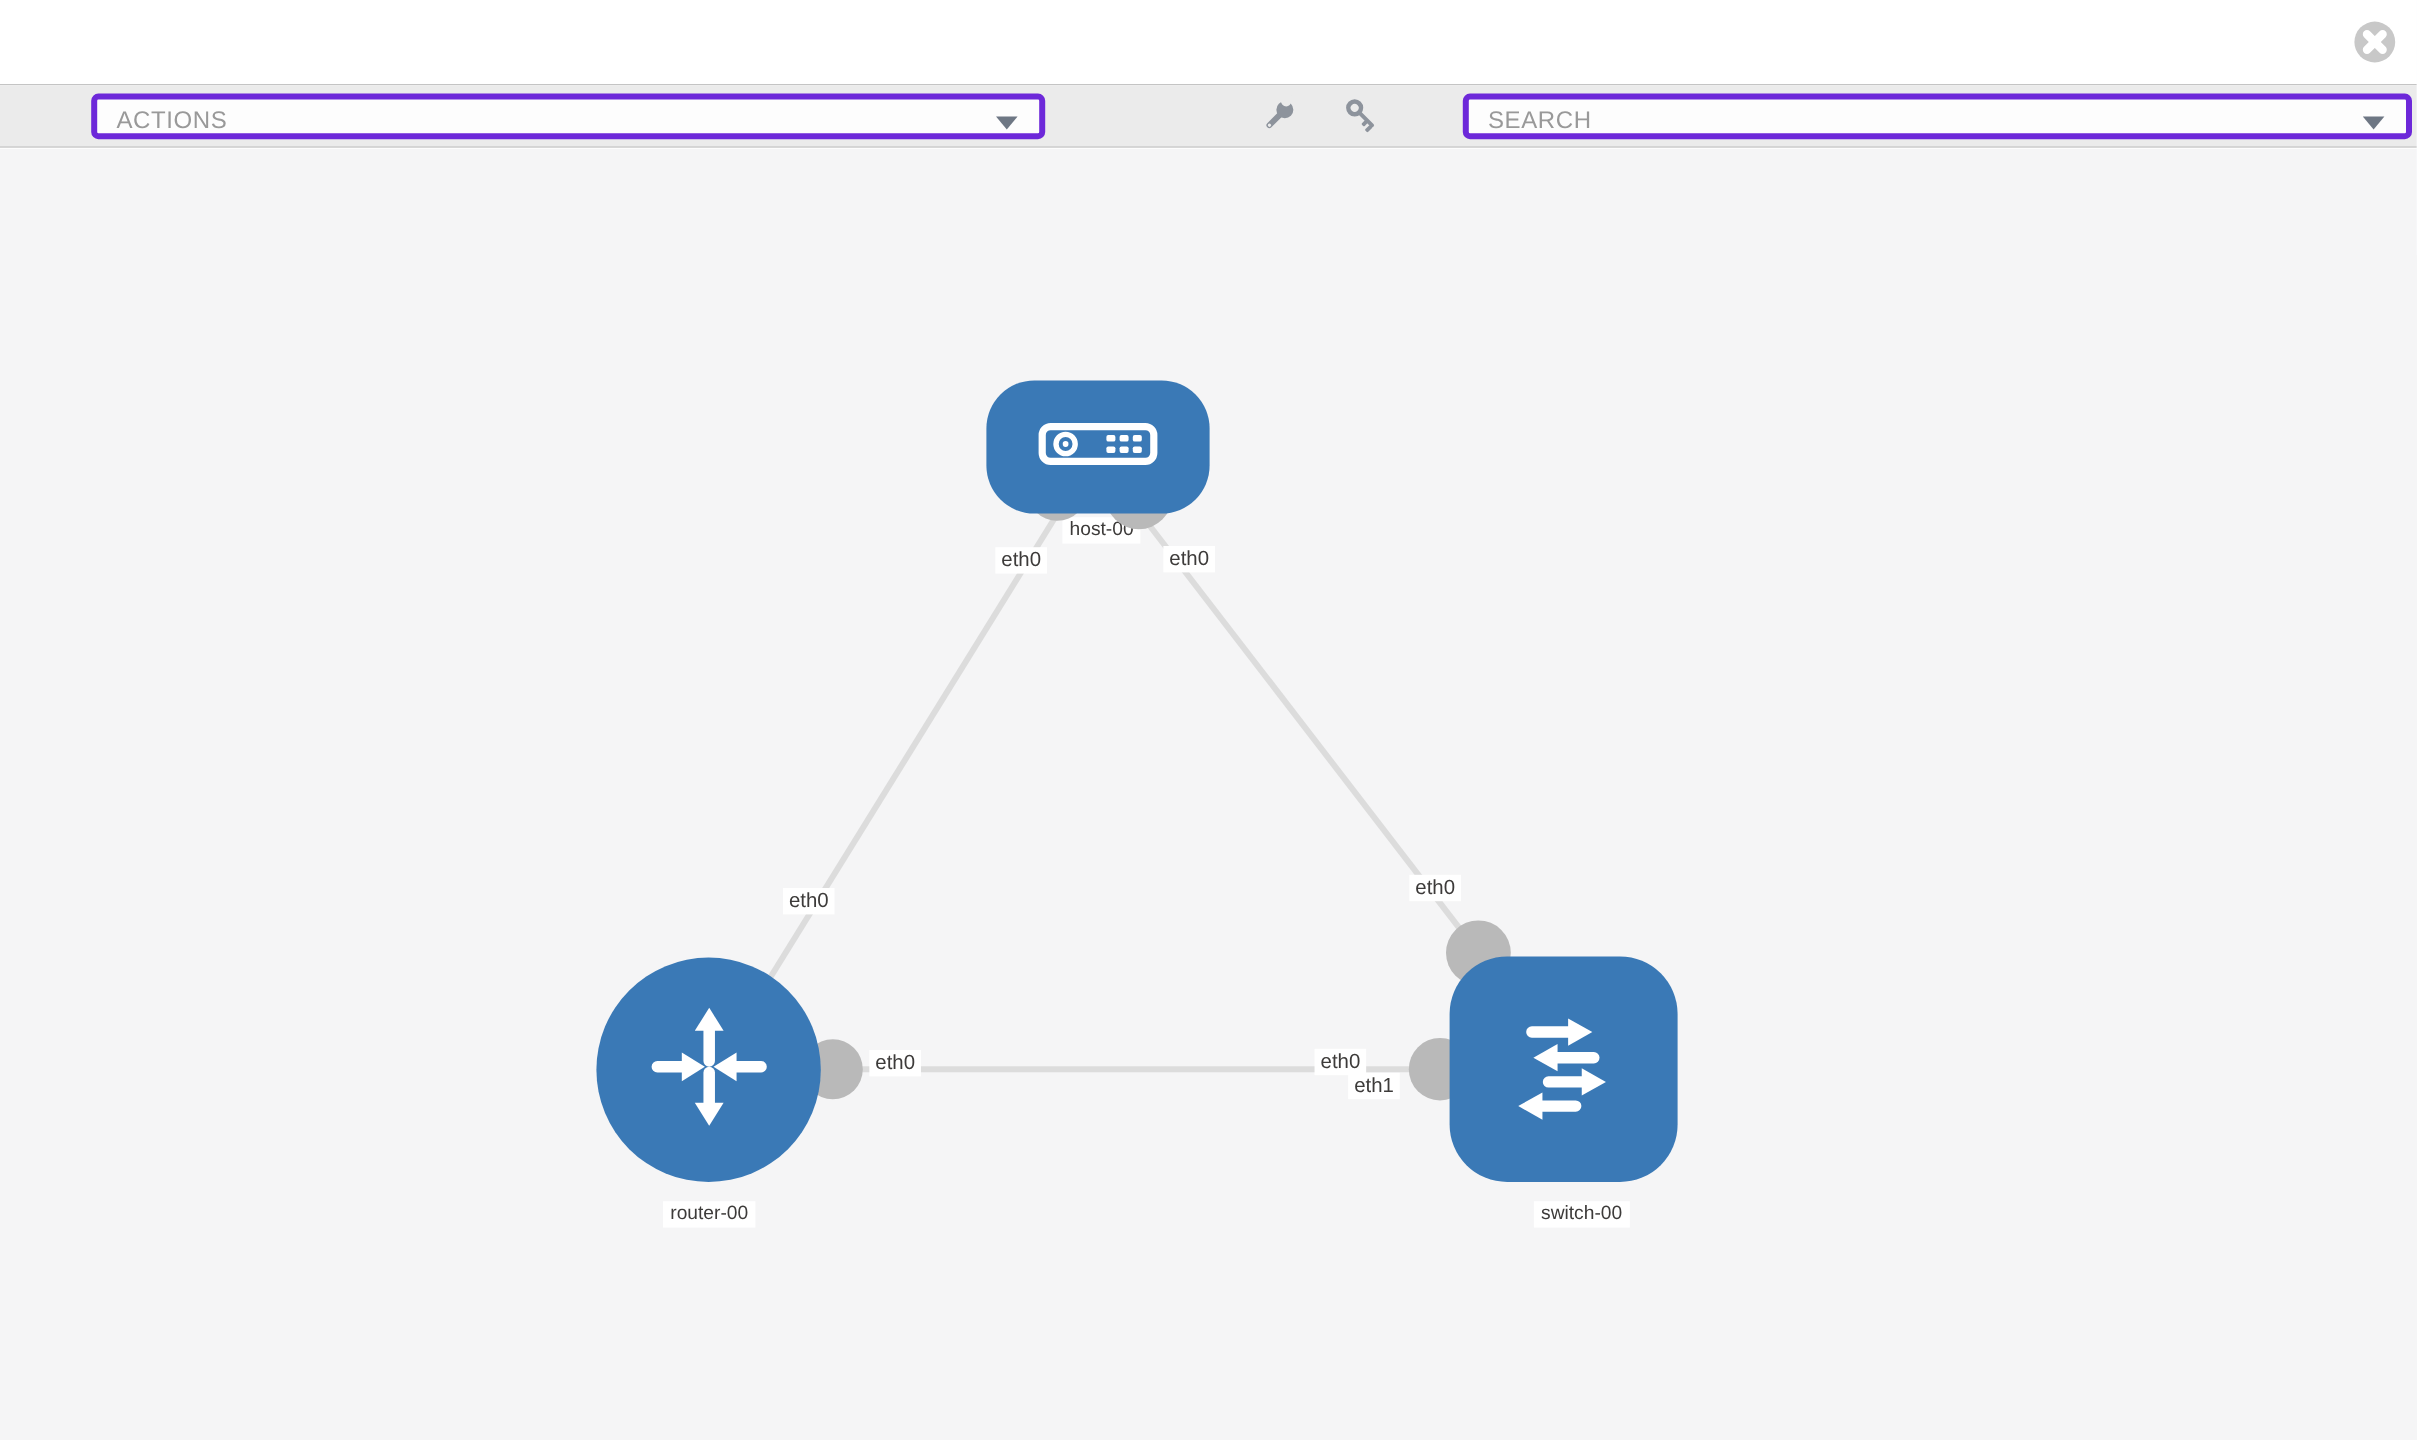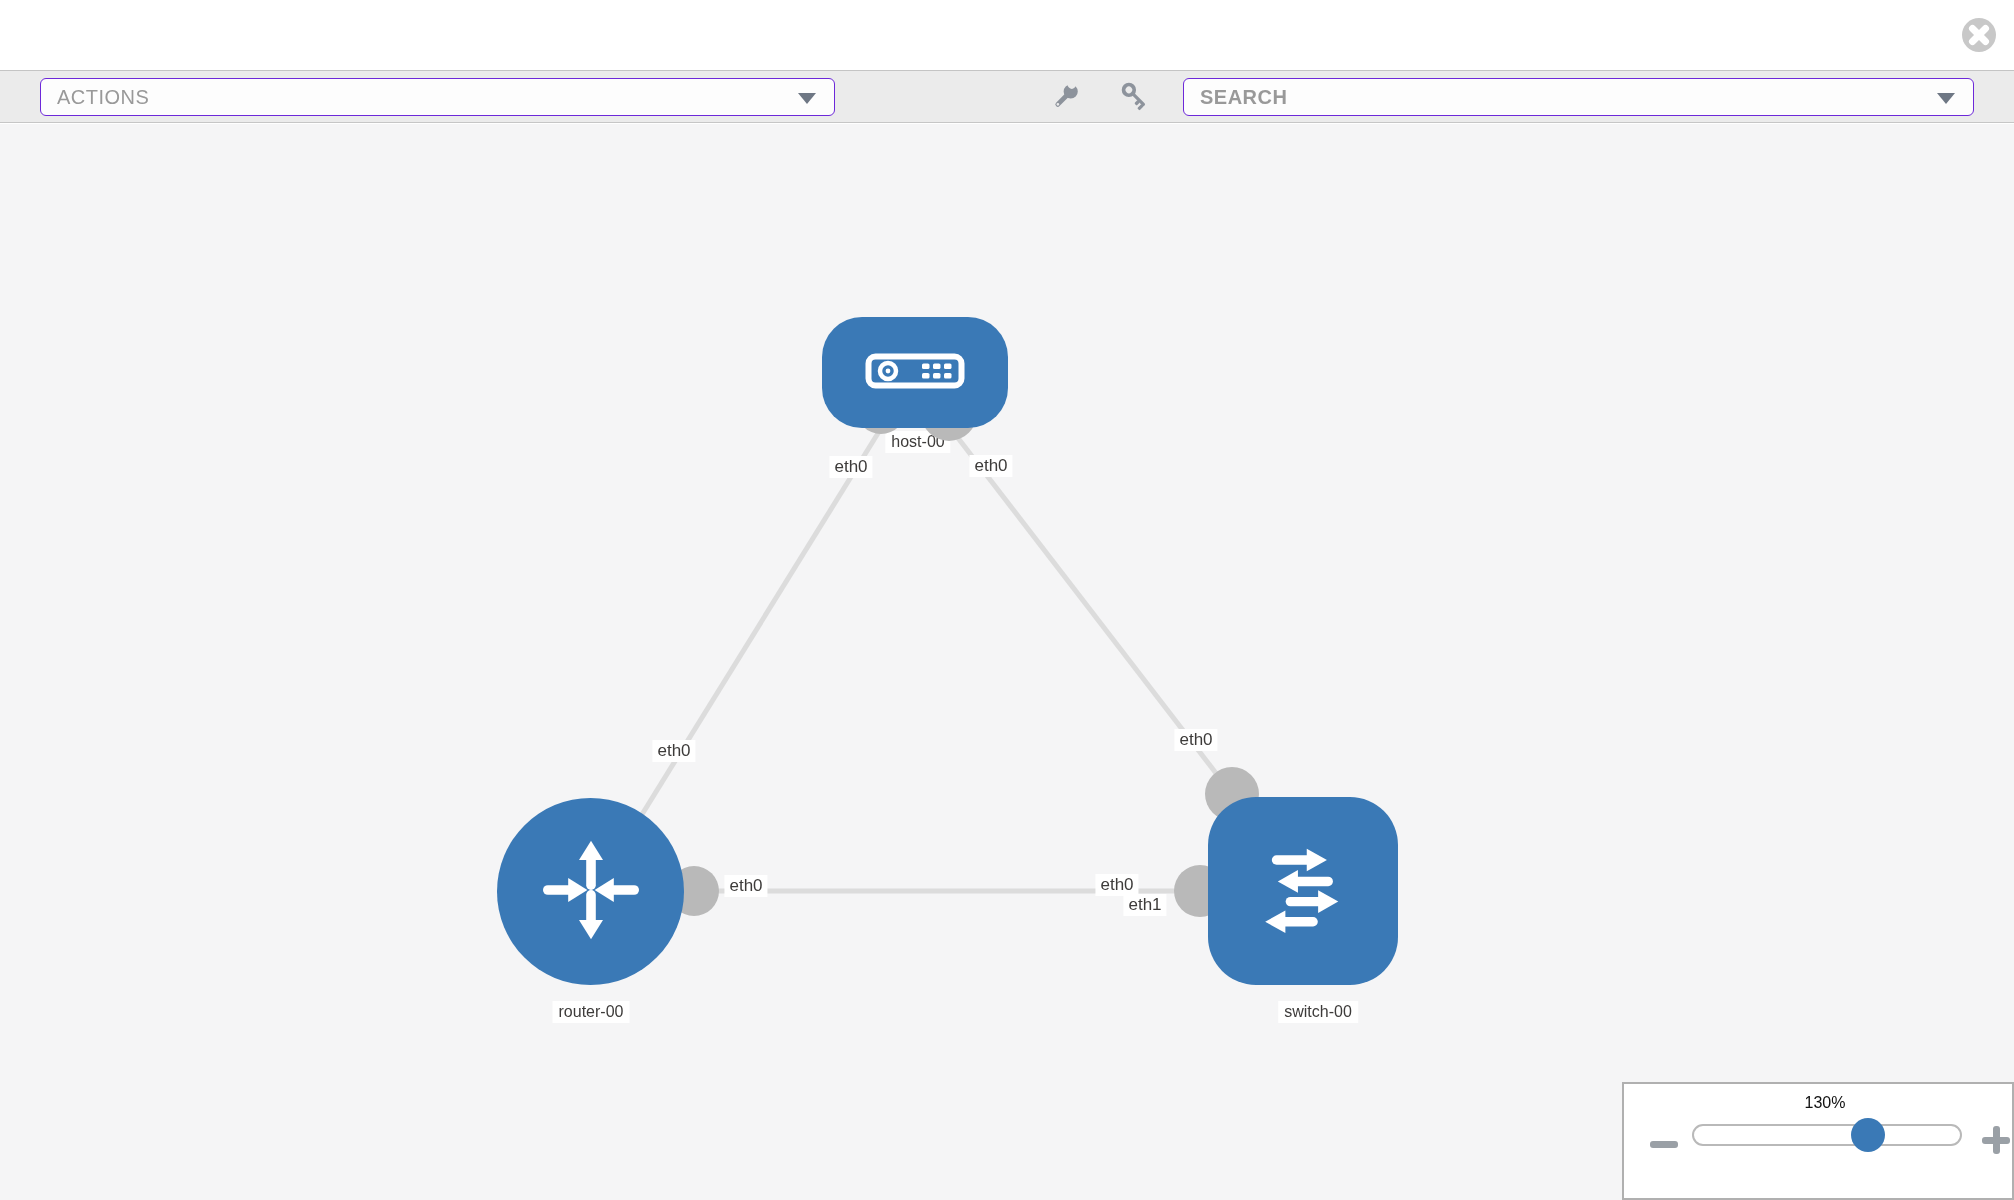--- a/index.html
+++ b/index.html
@@ -26,35 +26,36 @@
     cursor:pointer; border:none; background:transparent; padding:0;
   }
 
   
   .toolbar {
     position:absolute; left:0; top:71px; width:2014px; height:52px;
     background:#ebebeb; border-bottom:1px solid #c6c6c6;
   }
   .dd {
     position:absolute; top:7px; height:38px;
-    background:#fdfdfd; border:1px solid #6d28d9; border-radius:6px;
+    background:#fdfdfd; border:5px solid #6d28d9; border-radius:6px;
     cursor:pointer;
+    margin-left:36px;
   }
   .dd-label {
     position:absolute; left:16px; top:0; height:36px; line-height:36px;
     font-size:20px; color:#999999; letter-spacing:0.5px;
   }
   .dd-caret {
     position:absolute; right:18px; top:14px;
     width:0; height:0;
     border-left:9px solid transparent; border-right:9px solid transparent;
     border-top:11px solid #6e7784;
   }
   .dd-actions { left:40px;  width:795px; }
-  .dd-search  { left:1183px; width:791px;font-weight:bold; }
+  .dd-search  { left:1183px; width:791px; }
   .tool-btn {
     position:absolute; top:6px; width:44px; height:40px;
     background:transparent; border:none; padding:0; cursor:pointer;
     display:flex; align-items:center; justify-content:center;
   }
   .tool-wrench { left:1044px; }
   .tool-key    { left:1113px; }
 
   
   .canvas {
@@ -242,27 +243,14 @@
           <polygon points="30,44 46,35 46,53" stroke="none"></polygon>
           <line x1="40" y1="60" x2="64" y2="60"></line>
           <polygon points="78,60 62,51 62,69" stroke="none"></polygon>
           <line x1="58" y1="76" x2="34" y2="76"></line>
           <polygon points="20,76 36,67 36,85" stroke="none"></polygon>
         </g>
       </svg>
     </span>
   </div>
 
-  <div class="zoom-panel">
-    <div class="zoom-level">130%</div>
-    <button class="zoom-minus">
-      <span class="bar"></span>
-    </button>
-    <div class="zoom-track">
-      <div class="zoom-handle"></div>
-    </div>
-    <button class="zoom-plus">
-      <span class="barh"></span>
-      <span class="barv"></span>
-    </button>
-  </div>
 
 </div>
 
 </body></html>

